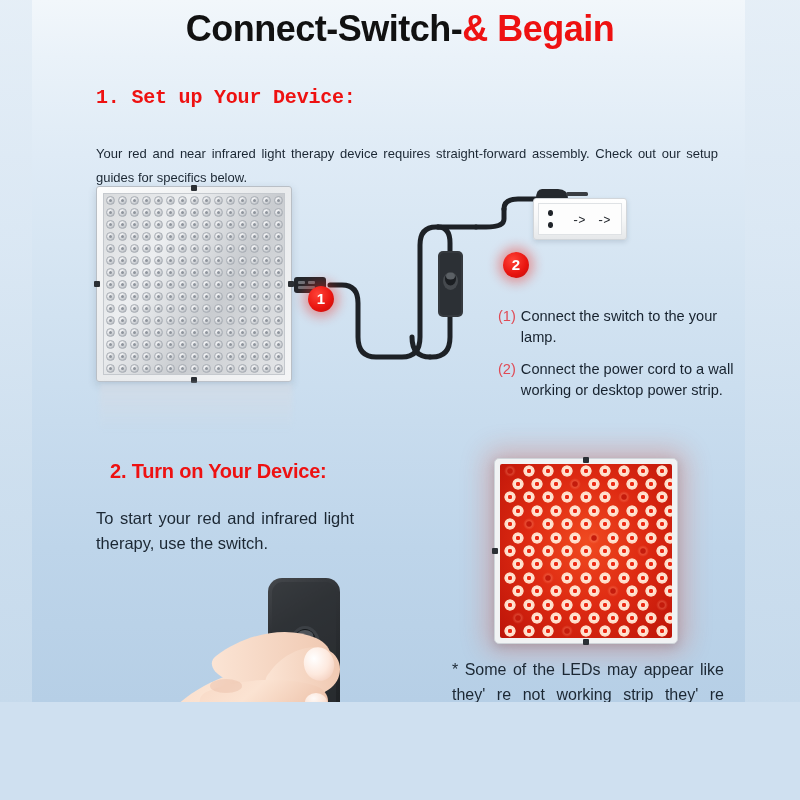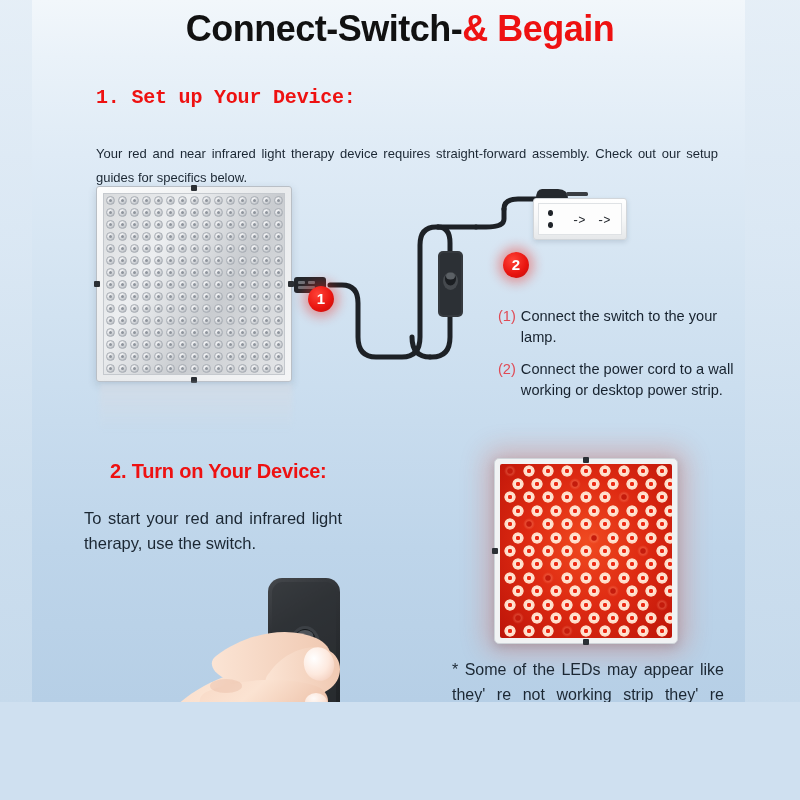--- a/index.html
+++ b/index.html
@@ -71,21 +71,21 @@
   #p1 {
     left: 96px;
     top: 118px;
     width: 622px;
     text-align: justify;
     font-size: 13px;
     line-height: 24px;
     margin-top: 24px;
   }
   #p2 {
-    left: 84px;
+    left: 96px;
     top: 506px;
     width: 258px;
     text-align: justify;
     font-size: 16.5px;
     line-height: 25px;
   }
   #footnote {
     left: 452px;
     top: 658px;
     width: 272px;

